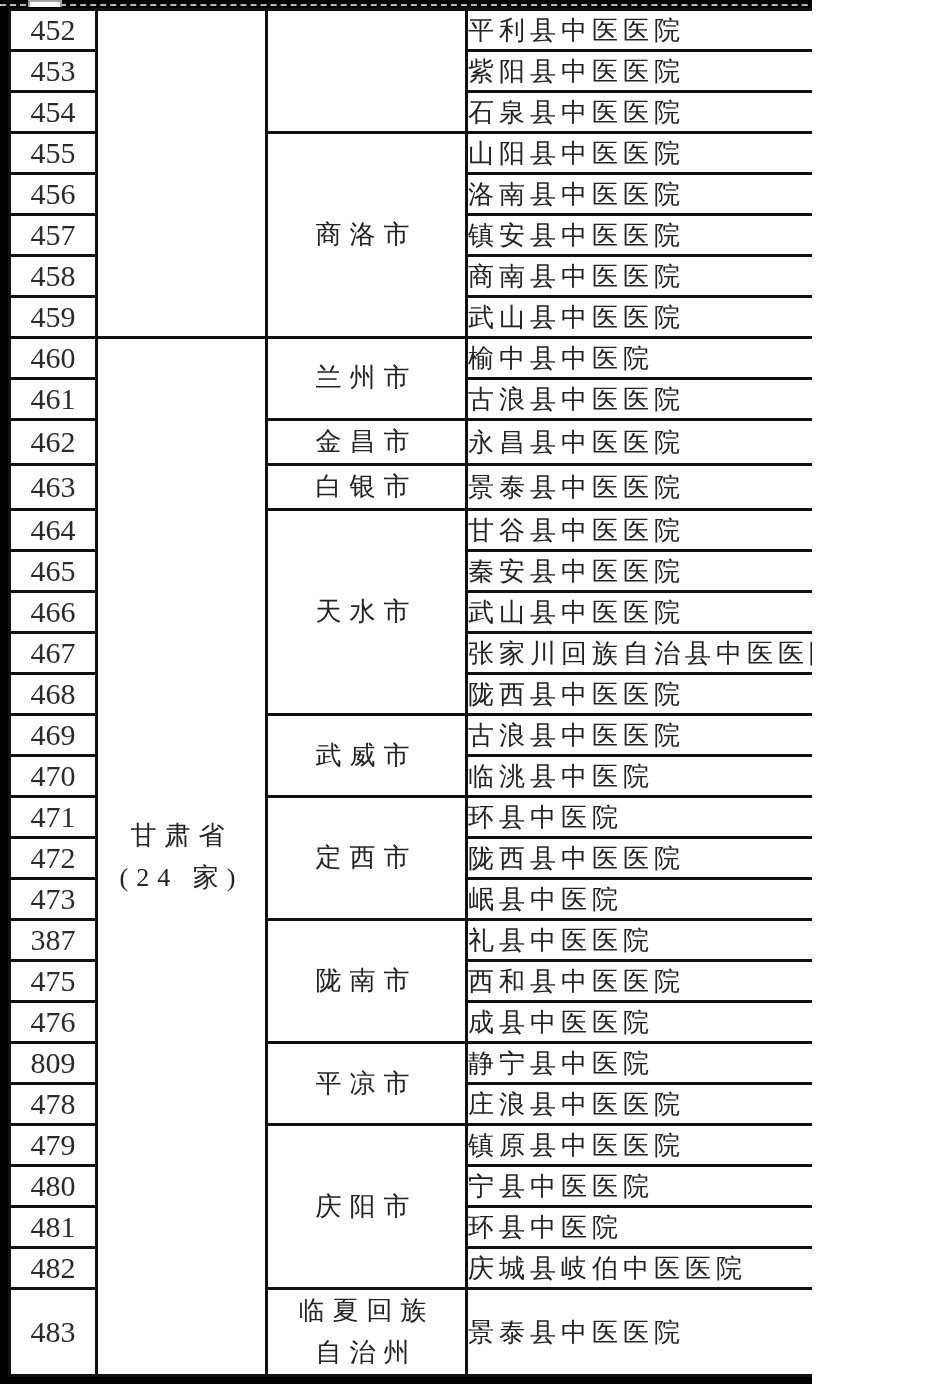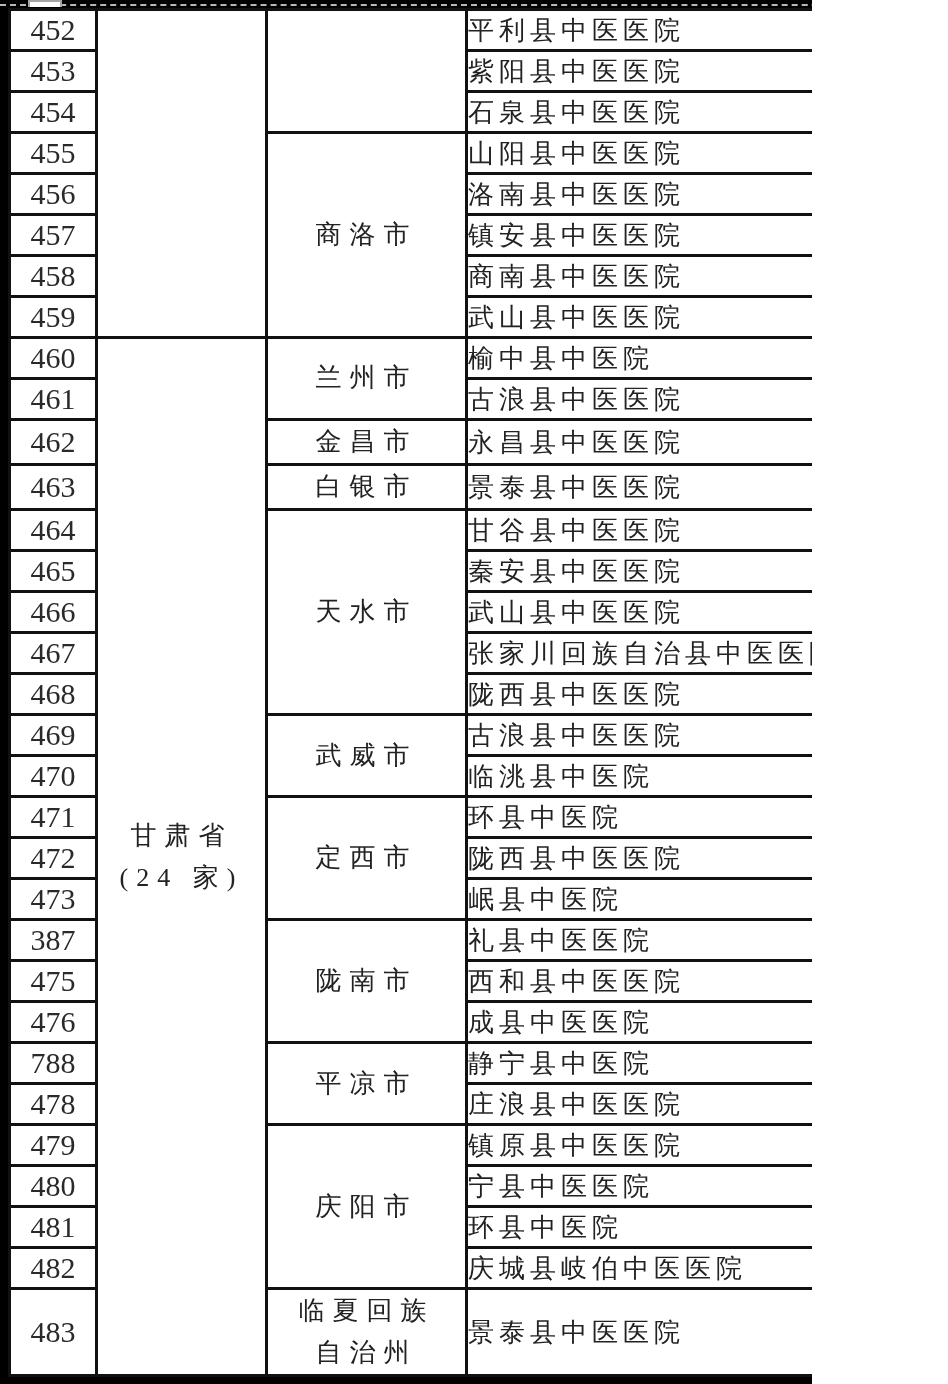--- a/index.html
+++ b/index.html
@@ -239,21 +239,21 @@
         </tr>
         <tr>
           <td class="no-cell">475</td>
           <td class="hospital-cell">西和县中医医院</td>
         </tr>
         <tr>
           <td class="no-cell">476</td>
           <td class="hospital-cell">成县中医医院</td>
         </tr>
         <tr>
-          <td class="no-cell">788</td>
+          <td class="no-cell">809</td>
           <td class="city-cell" rowspan="2">
             <span class="line">平凉市</span>
           </td>
           <td class="hospital-cell">静宁县中医院</td>
         </tr>
         <tr>
           <td class="no-cell">478</td>
           <td class="hospital-cell">庄浪县中医医院</td>
         </tr>
         <tr>

